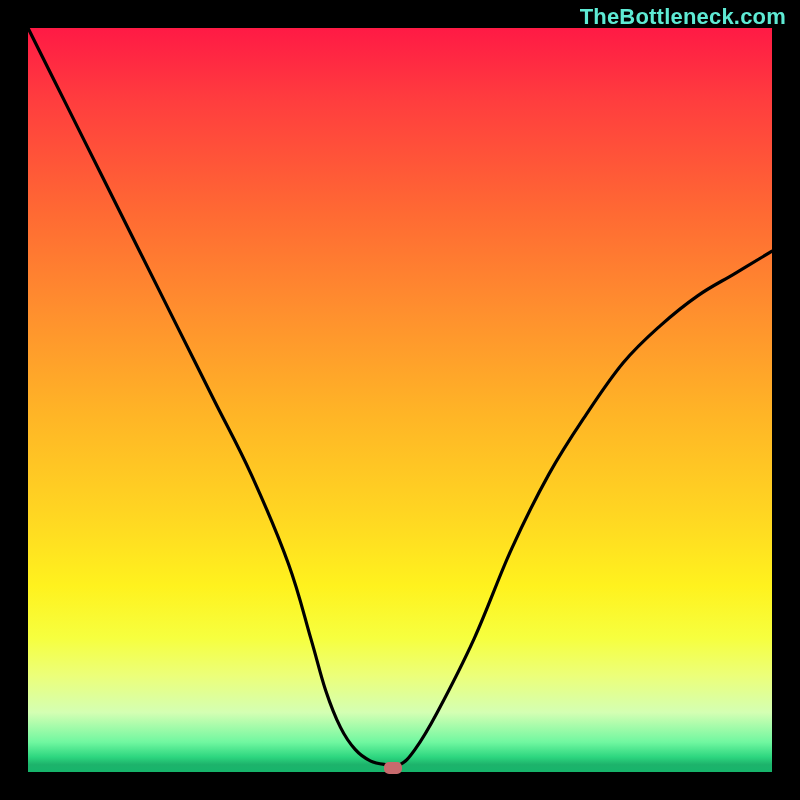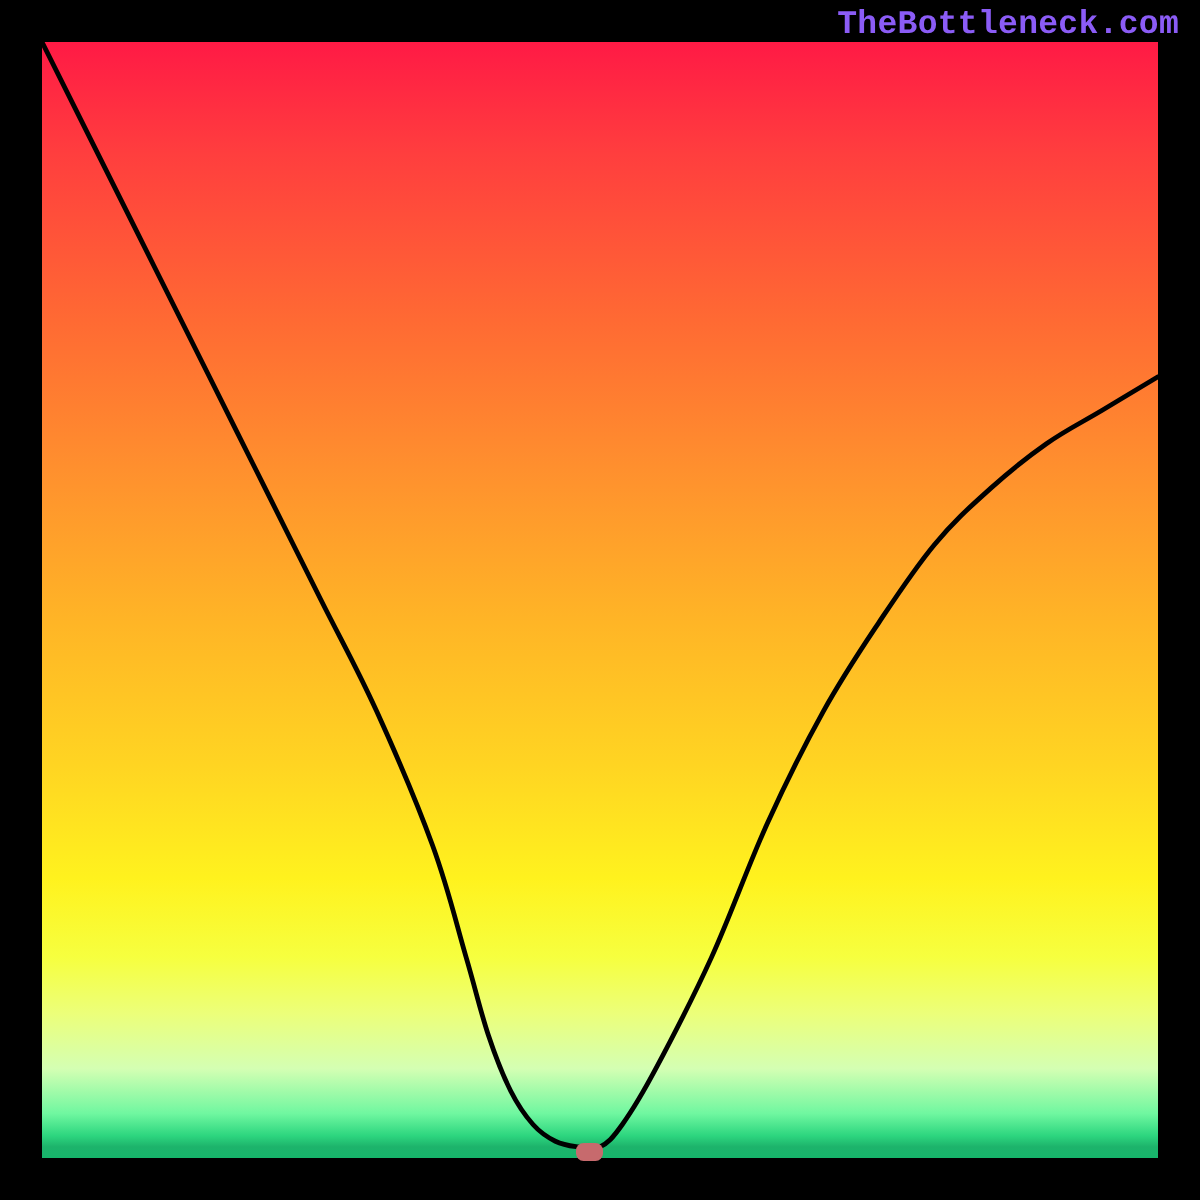--- a/index.html
+++ b/index.html
@@ -39,24 +39,24 @@
       #70f7a0 96%,
       #2dd67f 98%,
       #1db36b 99%,
       #16b56b 100%
     );
   }
   .watermark {
     position: absolute;
     top: 4px;
     right: 14px;
-    font-family: Liberation Mono, monospace;
+    font-family: Liberation Sans, sans-serif;
     font-size: 22px;
     font-weight: 600;
-    color: #8b5cf6;
+    color: #5eead4;
     letter-spacing: 0.2px;
     user-select: none;
   }
   svg.curve {
     position: absolute;
     left: 0;
     top: 0;
     width: 744px;
     height: 744px;
     overflow: visible;

